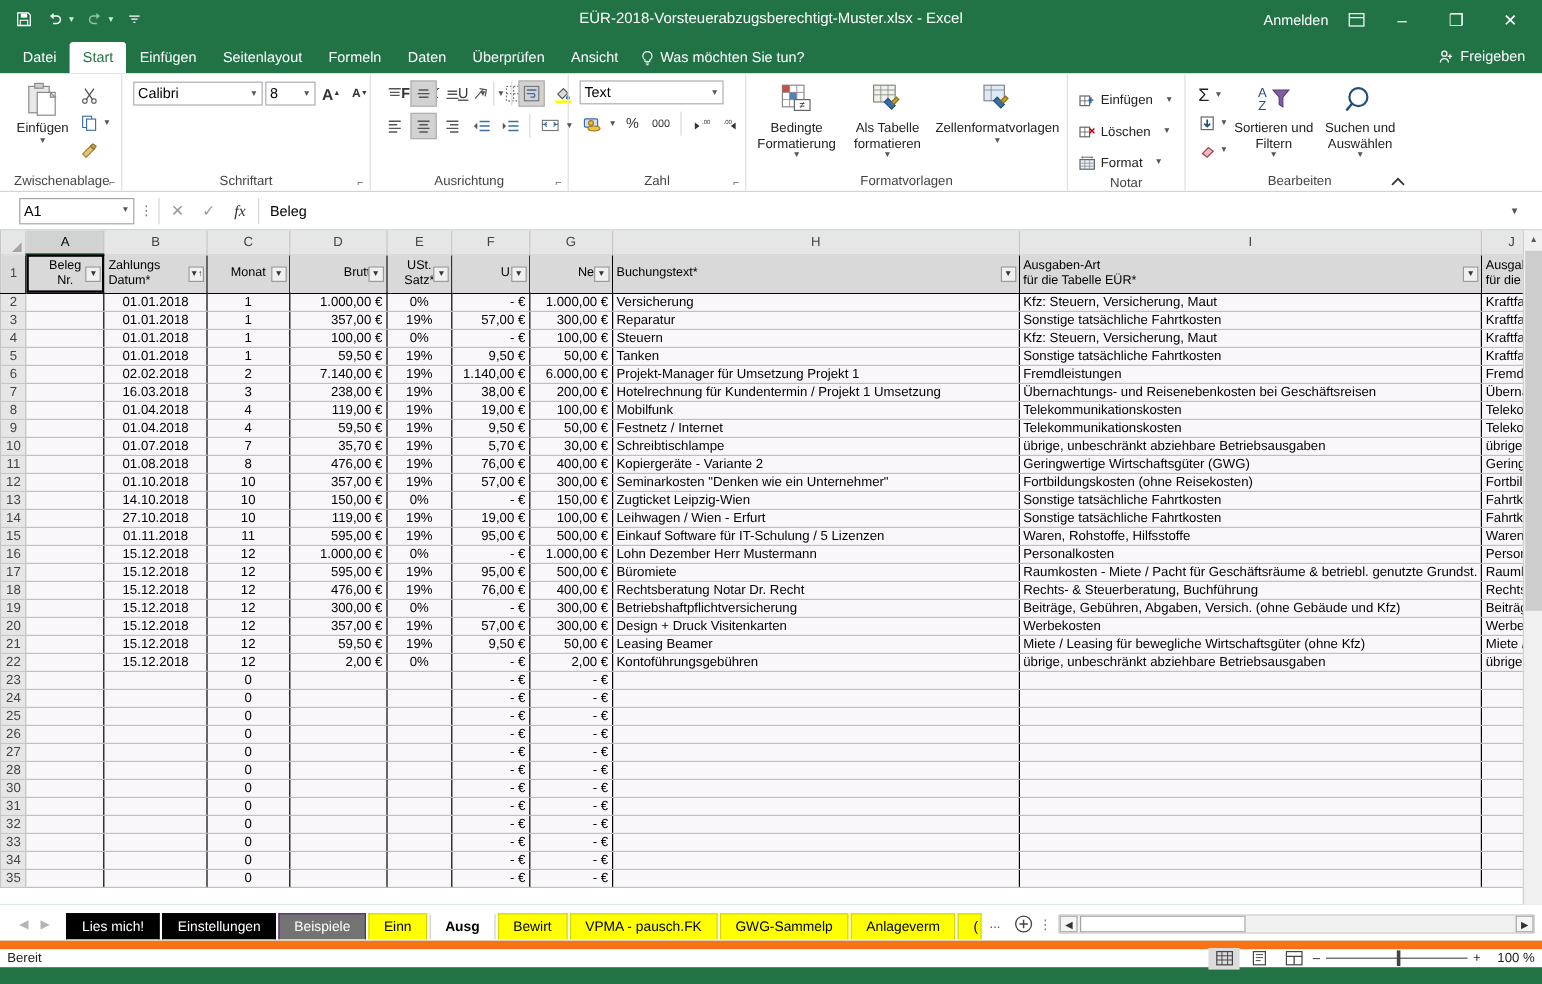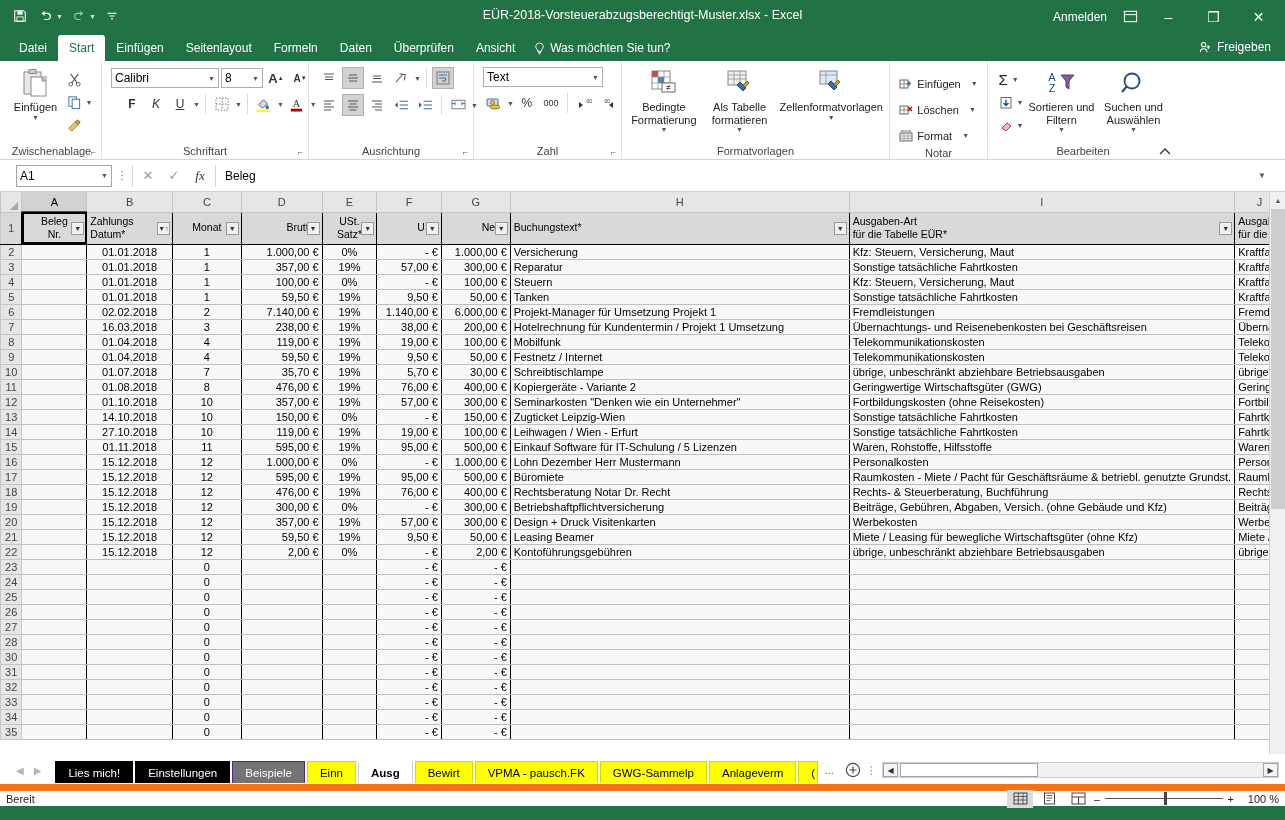--- a/index.html
+++ b/index.html
@@ -261,21 +261,21 @@
           </div>
         </div>
       </div>
       <div class="glabel">
         <span>Zwischenablage</span>
         <span class="dialog-launcher">⌐</span>
       </div>
     </div>
 
     <div class="group" style="width:207px;">
-      <div class="gbody" style="flex-direction:column; padding-top:6px; width:100%;">
+      <div class="gbody" style="flex-direction:row; padding-top:6px; width:100%;">
         <div class="row" style="margin-bottom:4px; padding-left:6px;">
           <div class="fontname">
             <span>Calibri</span>
             <span class="caret">▼</span>
           </div>
           <div class="fontsize">
             <span>8</span>
             <span class="caret">▼</span>
           </div>
           <div class="sq">

